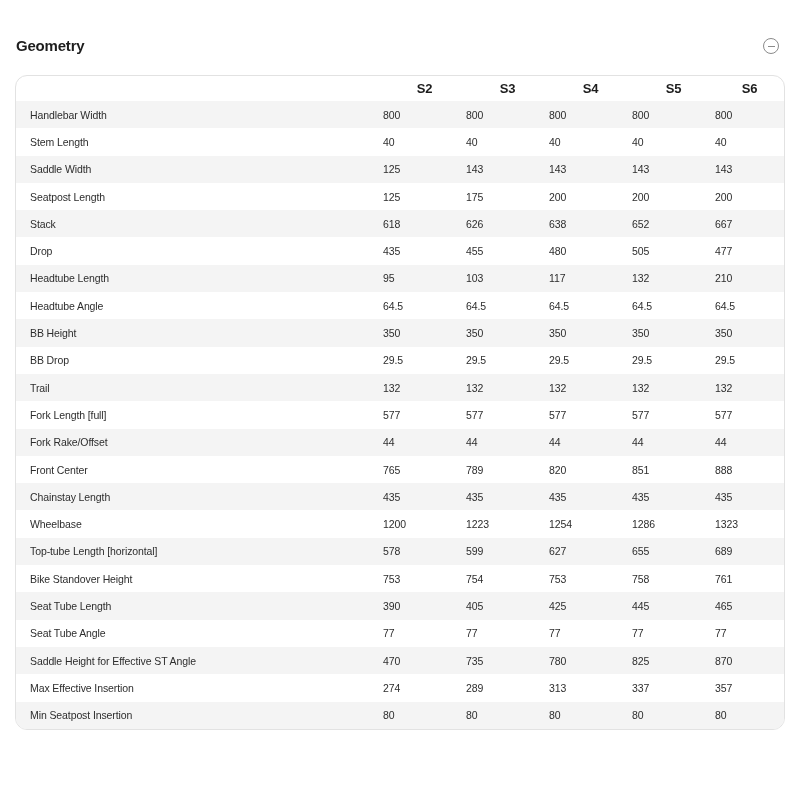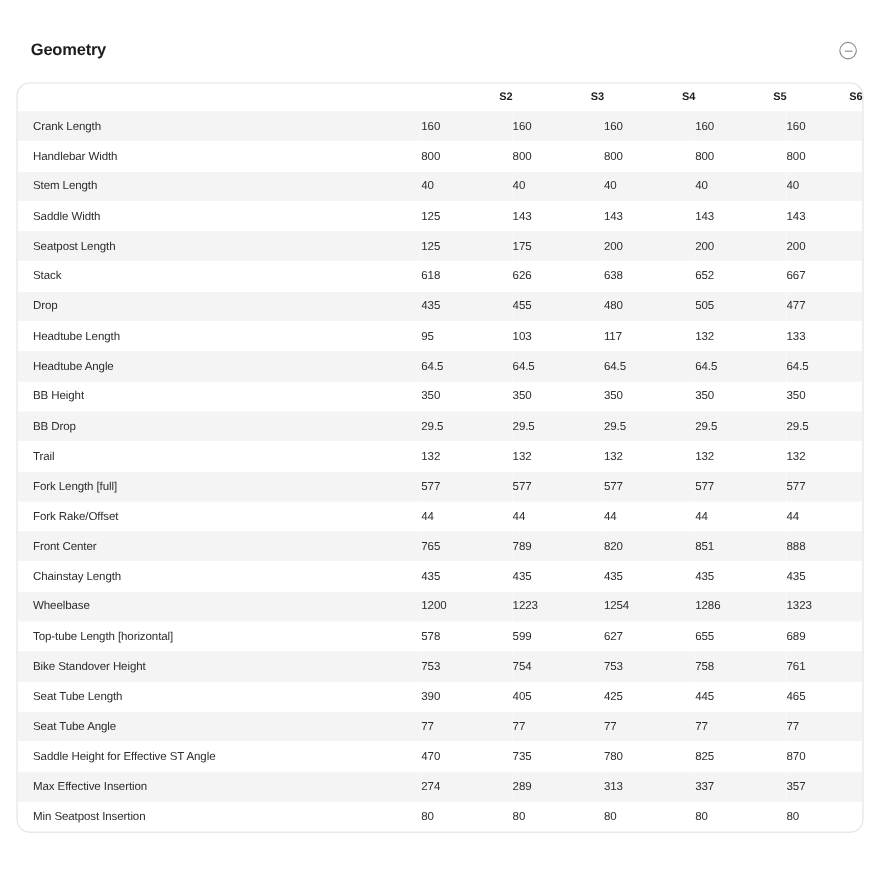--- a/index.html
+++ b/index.html
@@ -6,21 +6,21 @@
   html, body { background: #ffffff; }
   body {
     width: 800px; height: 800px;
     position: relative;
     font-family: "Liberation Sans", sans-serif;
     color: #2d2d2d;
     overflow: hidden;
   }
   .page-title {
     position: absolute;
-    left: 28px; top: 37px;
+    left: 16px; top: 37px;
     font-size: 15px;
     font-weight: bold;
     letter-spacing: -0.2px;
     color: #1d1d1d;
     text-align: right;
   }
   .collapse-btn {
     position: absolute;
     left: 763px; top: 38px;
     width: 16px; height: 16px;
@@ -48,24 +48,24 @@
   table {
     width: 100%;
     border-collapse: collapse;
     table-layout: fixed;
   }
   col.c-label { width: 367px; }
   col.c-val { width: 83px; }
   col.c-val-last { width: 69px; }
   thead tr { height: 25px; }
   thead th {
-    font-size: 10px;
+    font-size: 13px;
     font-weight: bold;
     color: #1d1d1d;
-    text-align: right;
+    text-align: center;
     letter-spacing: -0.1px;
     vertical-align: middle;
     padding: 0;
   }
   tbody tr { height: 27.3px; }
   tbody tr:nth-child(odd) { background: #f4f4f4; }
   tbody tr:nth-child(even) { background: #ffffff; }
   tbody td {
     font-size: 10.5px;
     color: #2d2d2d;
@@ -101,28 +101,20 @@
         <th></th>
       <th>S2</th>
           <th>S3</th>
           <th>S4</th>
           <th>S5</th>
           <th>S6</th>
         </tr>
     </thead>
     <tbody>
         <tr>
-          <td class="label">Crank Length</td>
-          <td class="val">160</td>
-          <td class="val">160</td>
-          <td class="val">160</td>
-          <td class="val">160</td>
-          <td class="val">160</td>
-        </tr>
-        <tr>
           <td class="label">Handlebar Width</td>
           <td class="val">800</td>
           <td class="val">800</td>
           <td class="val">800</td>
           <td class="val">800</td>
           <td class="val">800</td>
         </tr>
         <tr>
           <td class="label">Stem Length</td>
           <td class="val">40</td>
@@ -162,21 +154,21 @@
           <td class="val">480</td>
           <td class="val">505</td>
           <td class="val">477</td>
         </tr>
         <tr>
           <td class="label">Headtube Length</td>
           <td class="val">95</td>
           <td class="val">103</td>
           <td class="val">117</td>
           <td class="val">132</td>
-          <td class="val">133</td>
+          <td class="val">210</td>
         </tr>
         <tr>
           <td class="label">Headtube Angle</td>
           <td class="val">64.5</td>
           <td class="val">64.5</td>
           <td class="val">64.5</td>
           <td class="val">64.5</td>
           <td class="val">64.5</td>
         </tr>
         <tr>

